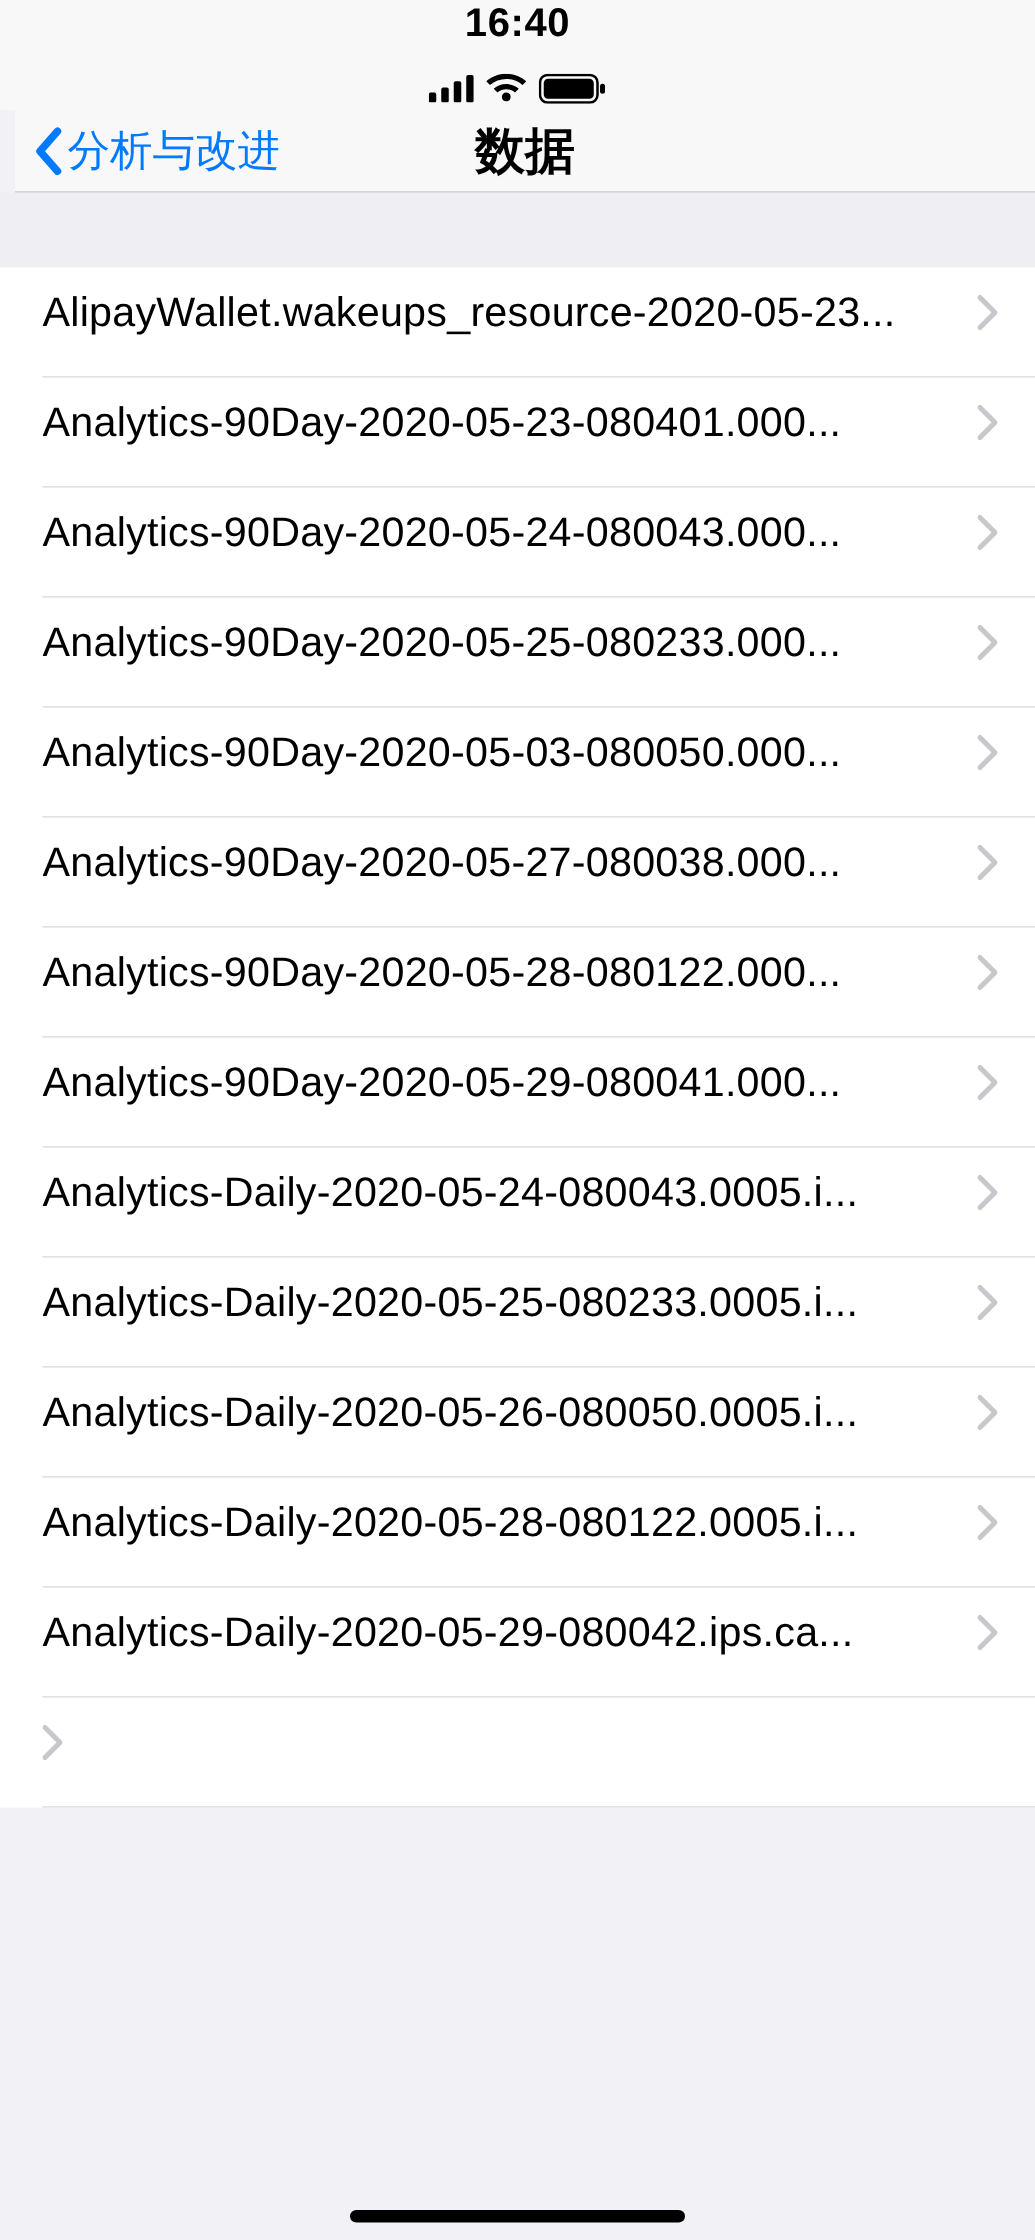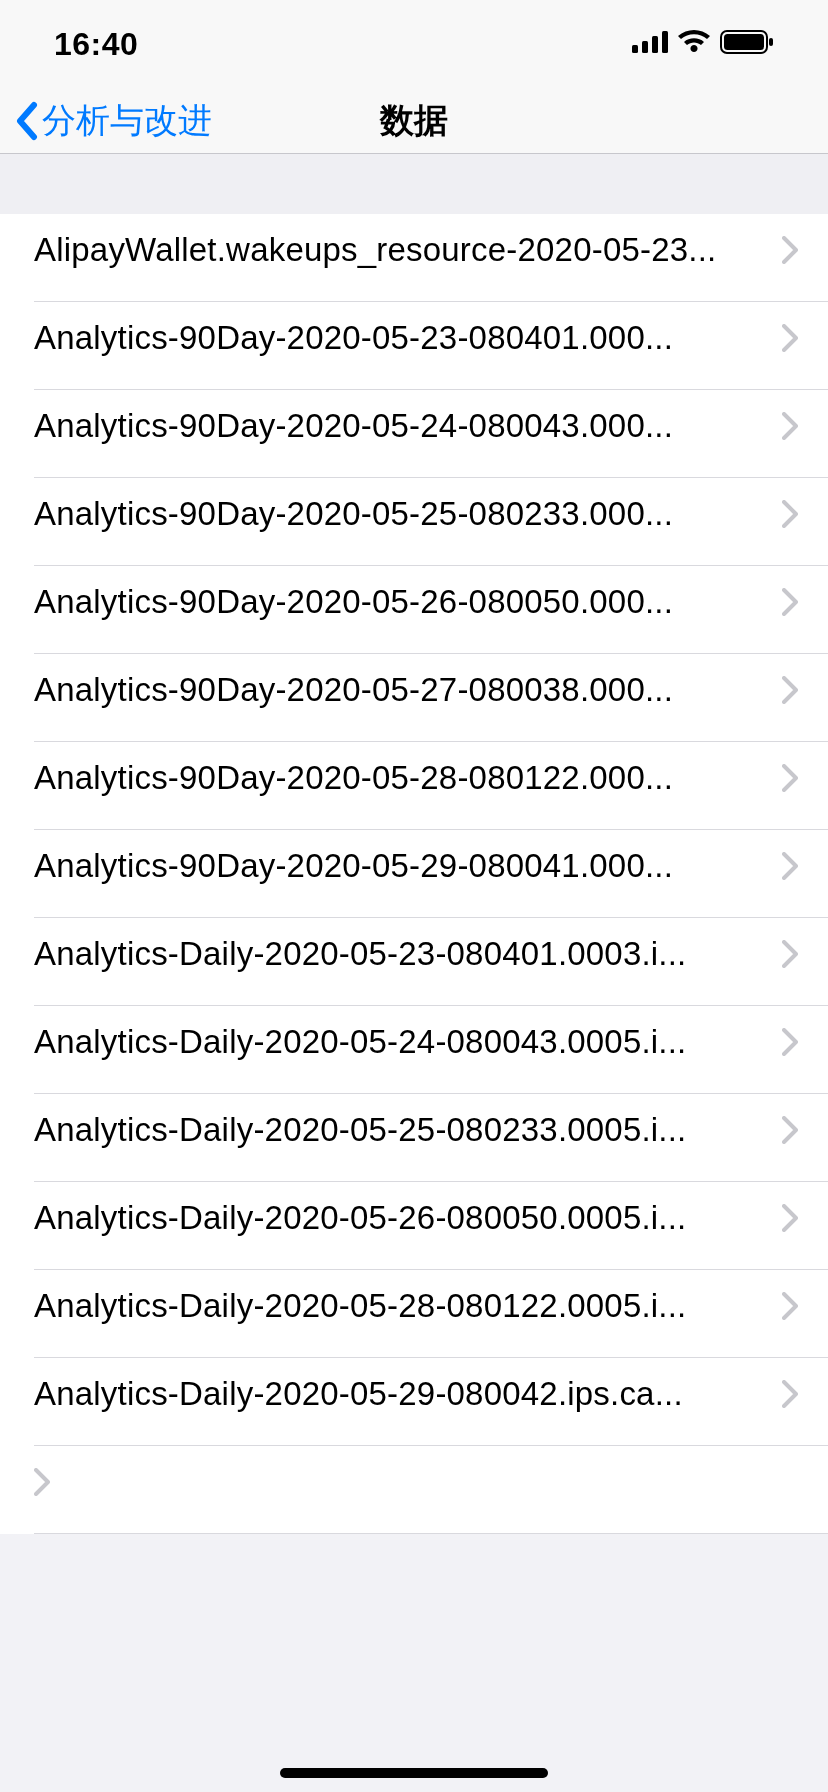--- a/index.html
+++ b/index.html
@@ -11,58 +11,60 @@
       overflow: hidden;
       position: relative;
     }
     .status-bar {
       height: 88px;
       display: flex;
       align-items: center;
       justify-content: space-between;
       padding: 0 54px 0 54px;
       background: #f8f8f8;
+      flex-direction: column;
     }
     .status-time {
       font-size: 32px;
       font-weight: 700;
       letter-spacing: 0.5px;
     }
     .status-right {
       display: flex;
       align-items: center;
       gap: 10px;
     }
     .nav-bar {
       height: 66px;
       display: flex;
       align-items: center;
       position: relative;
       background: #f8f8f8;
       border-bottom: 1px solid #c7c7cc;
+      margin-left: 12px;
     }
     .nav-back {
       display: flex;
       align-items: center;
       position: absolute;
       left: 14px;
       top: 50%;
       transform: translateY(-50%);
       color: #007aff;
       font-size: 34px;
     }
     .nav-back-arrow {
       margin-right: 2px;
       display: flex;
       align-items: center;
     }
     .nav-title {
       width: 100%;
       text-align: center;
-      font-size: 34px;
+      font-size: 40px;
       font-weight: 600;
     }
     .section-gap {
       height: 60px;
       background: #efeff3;
     }
     .list {
       background: #ffffff;
     }
     .list-item {
@@ -181,21 +183,21 @@
     </div>
     <div class="list-item">
       <div class="list-item-label">Analytics-90Day-2020-05-25-080233.000...</div>
       <span class="chevron">
         <svg width="16" height="28" viewBox="0 0 16 28">
           <polyline points="2,2 14,14 2,26" fill="none" stroke="#c7c7cc" stroke-width="4" stroke-linecap="round" stroke-linejoin="round"></polyline>
         </svg>
       </span>
     </div>
     <div class="list-item">
-      <div class="list-item-label">Analytics-90Day-2020-05-26-080050.000...</div>
+      <div class="list-item-label">Analytics-90Day-2020-05-03-080050.000...</div>
       <span class="chevron">
         <svg width="16" height="28" viewBox="0 0 16 28">
           <polyline points="2,2 14,14 2,26" fill="none" stroke="#c7c7cc" stroke-width="4" stroke-linecap="round" stroke-linejoin="round"></polyline>
         </svg>
       </span>
     </div>
     <div class="list-item">
       <div class="list-item-label">Analytics-90Day-2020-05-27-080038.000...</div>
       <span class="chevron">
         <svg width="16" height="28" viewBox="0 0 16 28">
@@ -213,28 +215,20 @@
     </div>
     <div class="list-item">
       <div class="list-item-label">Analytics-90Day-2020-05-29-080041.000...</div>
       <span class="chevron">
         <svg width="16" height="28" viewBox="0 0 16 28">
           <polyline points="2,2 14,14 2,26" fill="none" stroke="#c7c7cc" stroke-width="4" stroke-linecap="round" stroke-linejoin="round"></polyline>
         </svg>
       </span>
     </div>
     <div class="list-item">
-      <div class="list-item-label">Analytics-Daily-2020-05-23-080401.0003.i...</div>
-      <span class="chevron">
-        <svg width="16" height="28" viewBox="0 0 16 28">
-          <polyline points="2,2 14,14 2,26" fill="none" stroke="#c7c7cc" stroke-width="4" stroke-linecap="round" stroke-linejoin="round"></polyline>
-        </svg>
-      </span>
-    </div>
-    <div class="list-item">
       <div class="list-item-label">Analytics-Daily-2020-05-24-080043.0005.i...</div>
       <span class="chevron">
         <svg width="16" height="28" viewBox="0 0 16 28">
           <polyline points="2,2 14,14 2,26" fill="none" stroke="#c7c7cc" stroke-width="4" stroke-linecap="round" stroke-linejoin="round"></polyline>
         </svg>
       </span>
     </div>
     <div class="list-item">
       <div class="list-item-label">Analytics-Daily-2020-05-25-080233.0005.i...</div>
       <span class="chevron">

